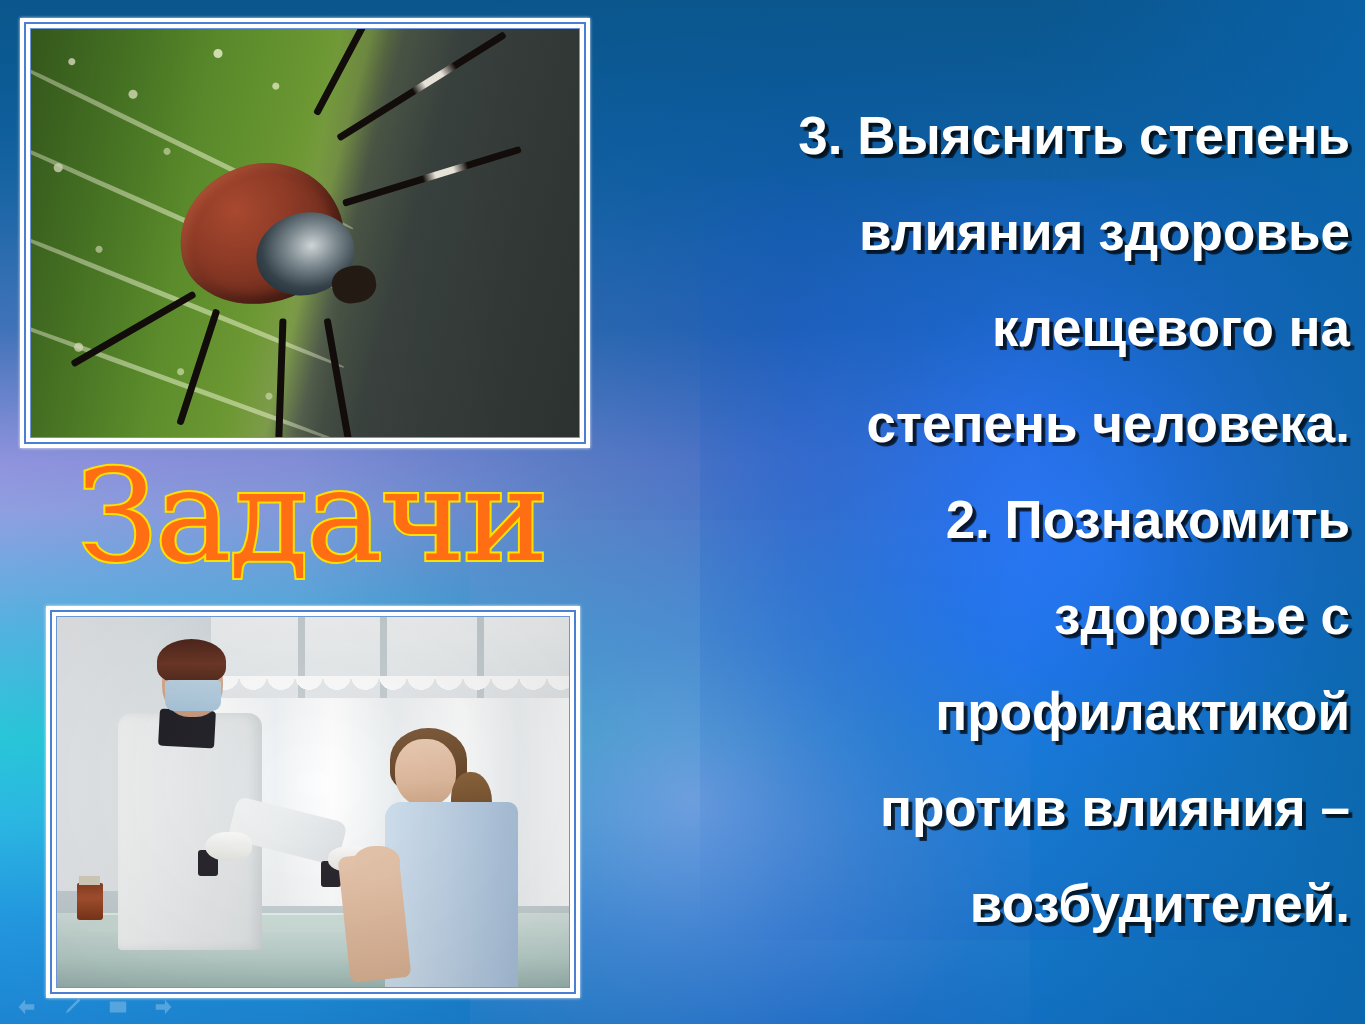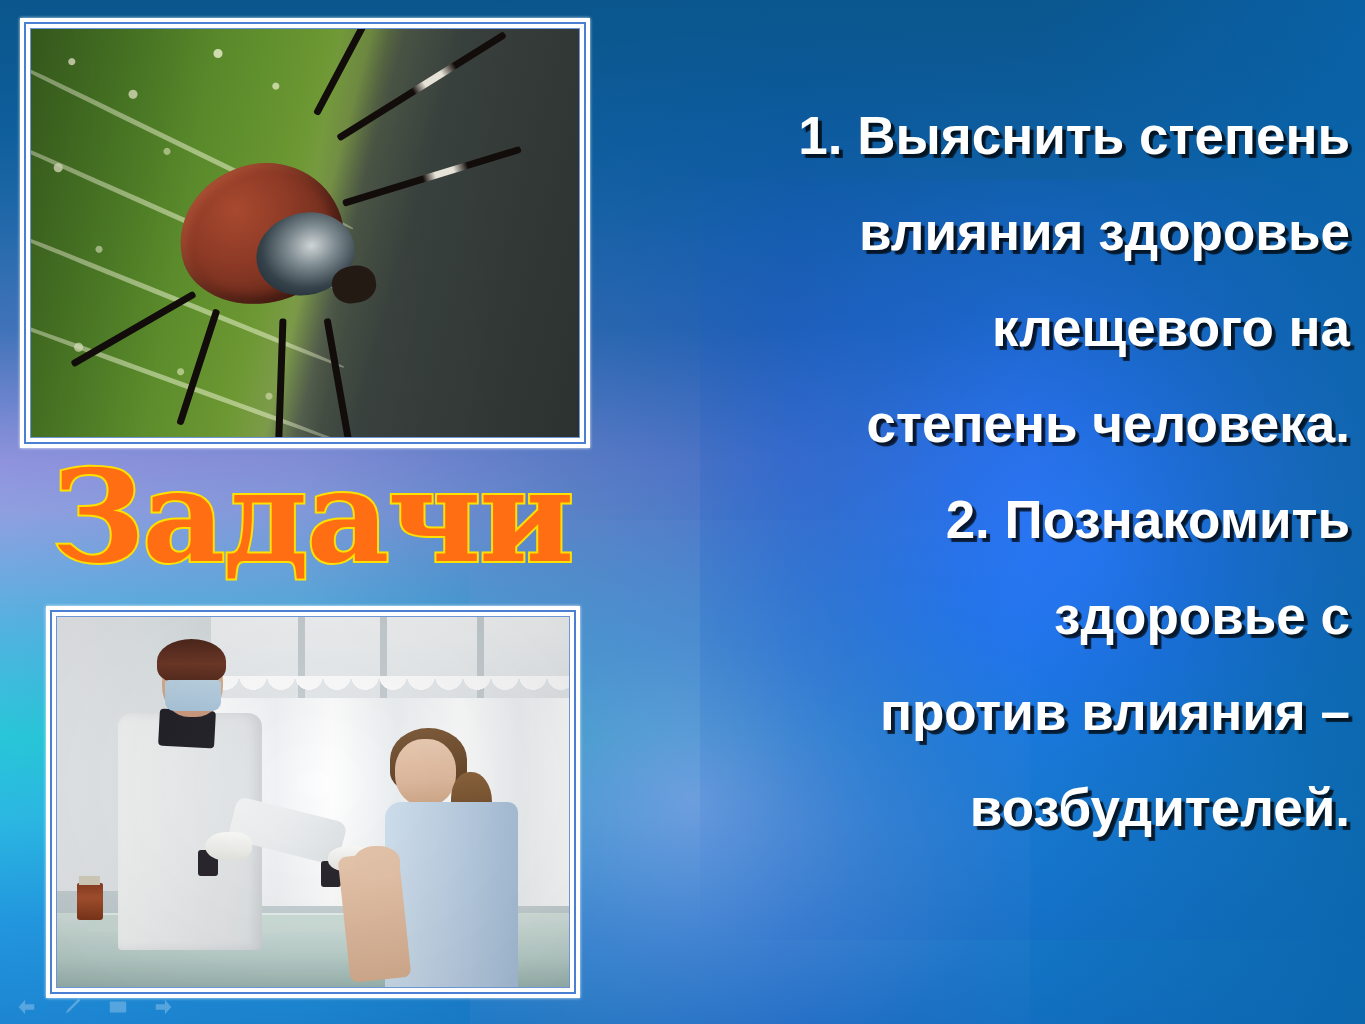--- a/index.html
+++ b/index.html
@@ -208,21 +208,21 @@
     background:radial-gradient(ellipse at 50% 45%, rgba(255,255,255,0.06) 0%, rgba(0,0,0,0.10) 100%);
     backdrop-filter:blur(0px); }
 
   
   .title {
     position:absolute;
     left:22px; top:452px;
     width:580px;
     text-align:center;
     font-family:"DejaVu Serif", "Liberation Serif", serif;
-    font-weight:bold;
+    font-weight:normal;
     font-size:128px;
     line-height:1.0;
     color:#FF6E12;
     letter-spacing:-2px;
     -webkit-text-stroke:4px #FFE000;
     paint-order:stroke fill;
     white-space:nowrap;
   }
 
   
@@ -327,26 +327,27 @@
           <div class="nurse girl-arm"></div>
           <div class="nurse girl-hand"></div>
 
           <div class="photo-soft"></div>
         </div>
       </div>
     </div>
   </div>
 
   <div class="body-text">
-    <span class="ln">1. Выяснить степень</span>
+    <span class="ln">3. Выяснить степень</span>
     <span class="ln">влияния здоровье</span>
     <span class="ln">клещевого на</span>
     <span class="ln">степень человека.</span>
     <span class="ln">2. Познакомить</span>
     <span class="ln">здоровье с</span>
+    <span class="ln">профилактикой</span>
     <span class="ln">против влияния –</span>
     <span class="ln">возбудителей.</span>
   </div>
 
   <div class="nav-bar">
     <span class="nav-ico">
       <svg viewBox="0 0 24 24">
           <path d="M11 4 L4 12 L11 20 L11 15 L21 15 L21 9 L11 9 Z"></path>
         </svg>
     </span>

